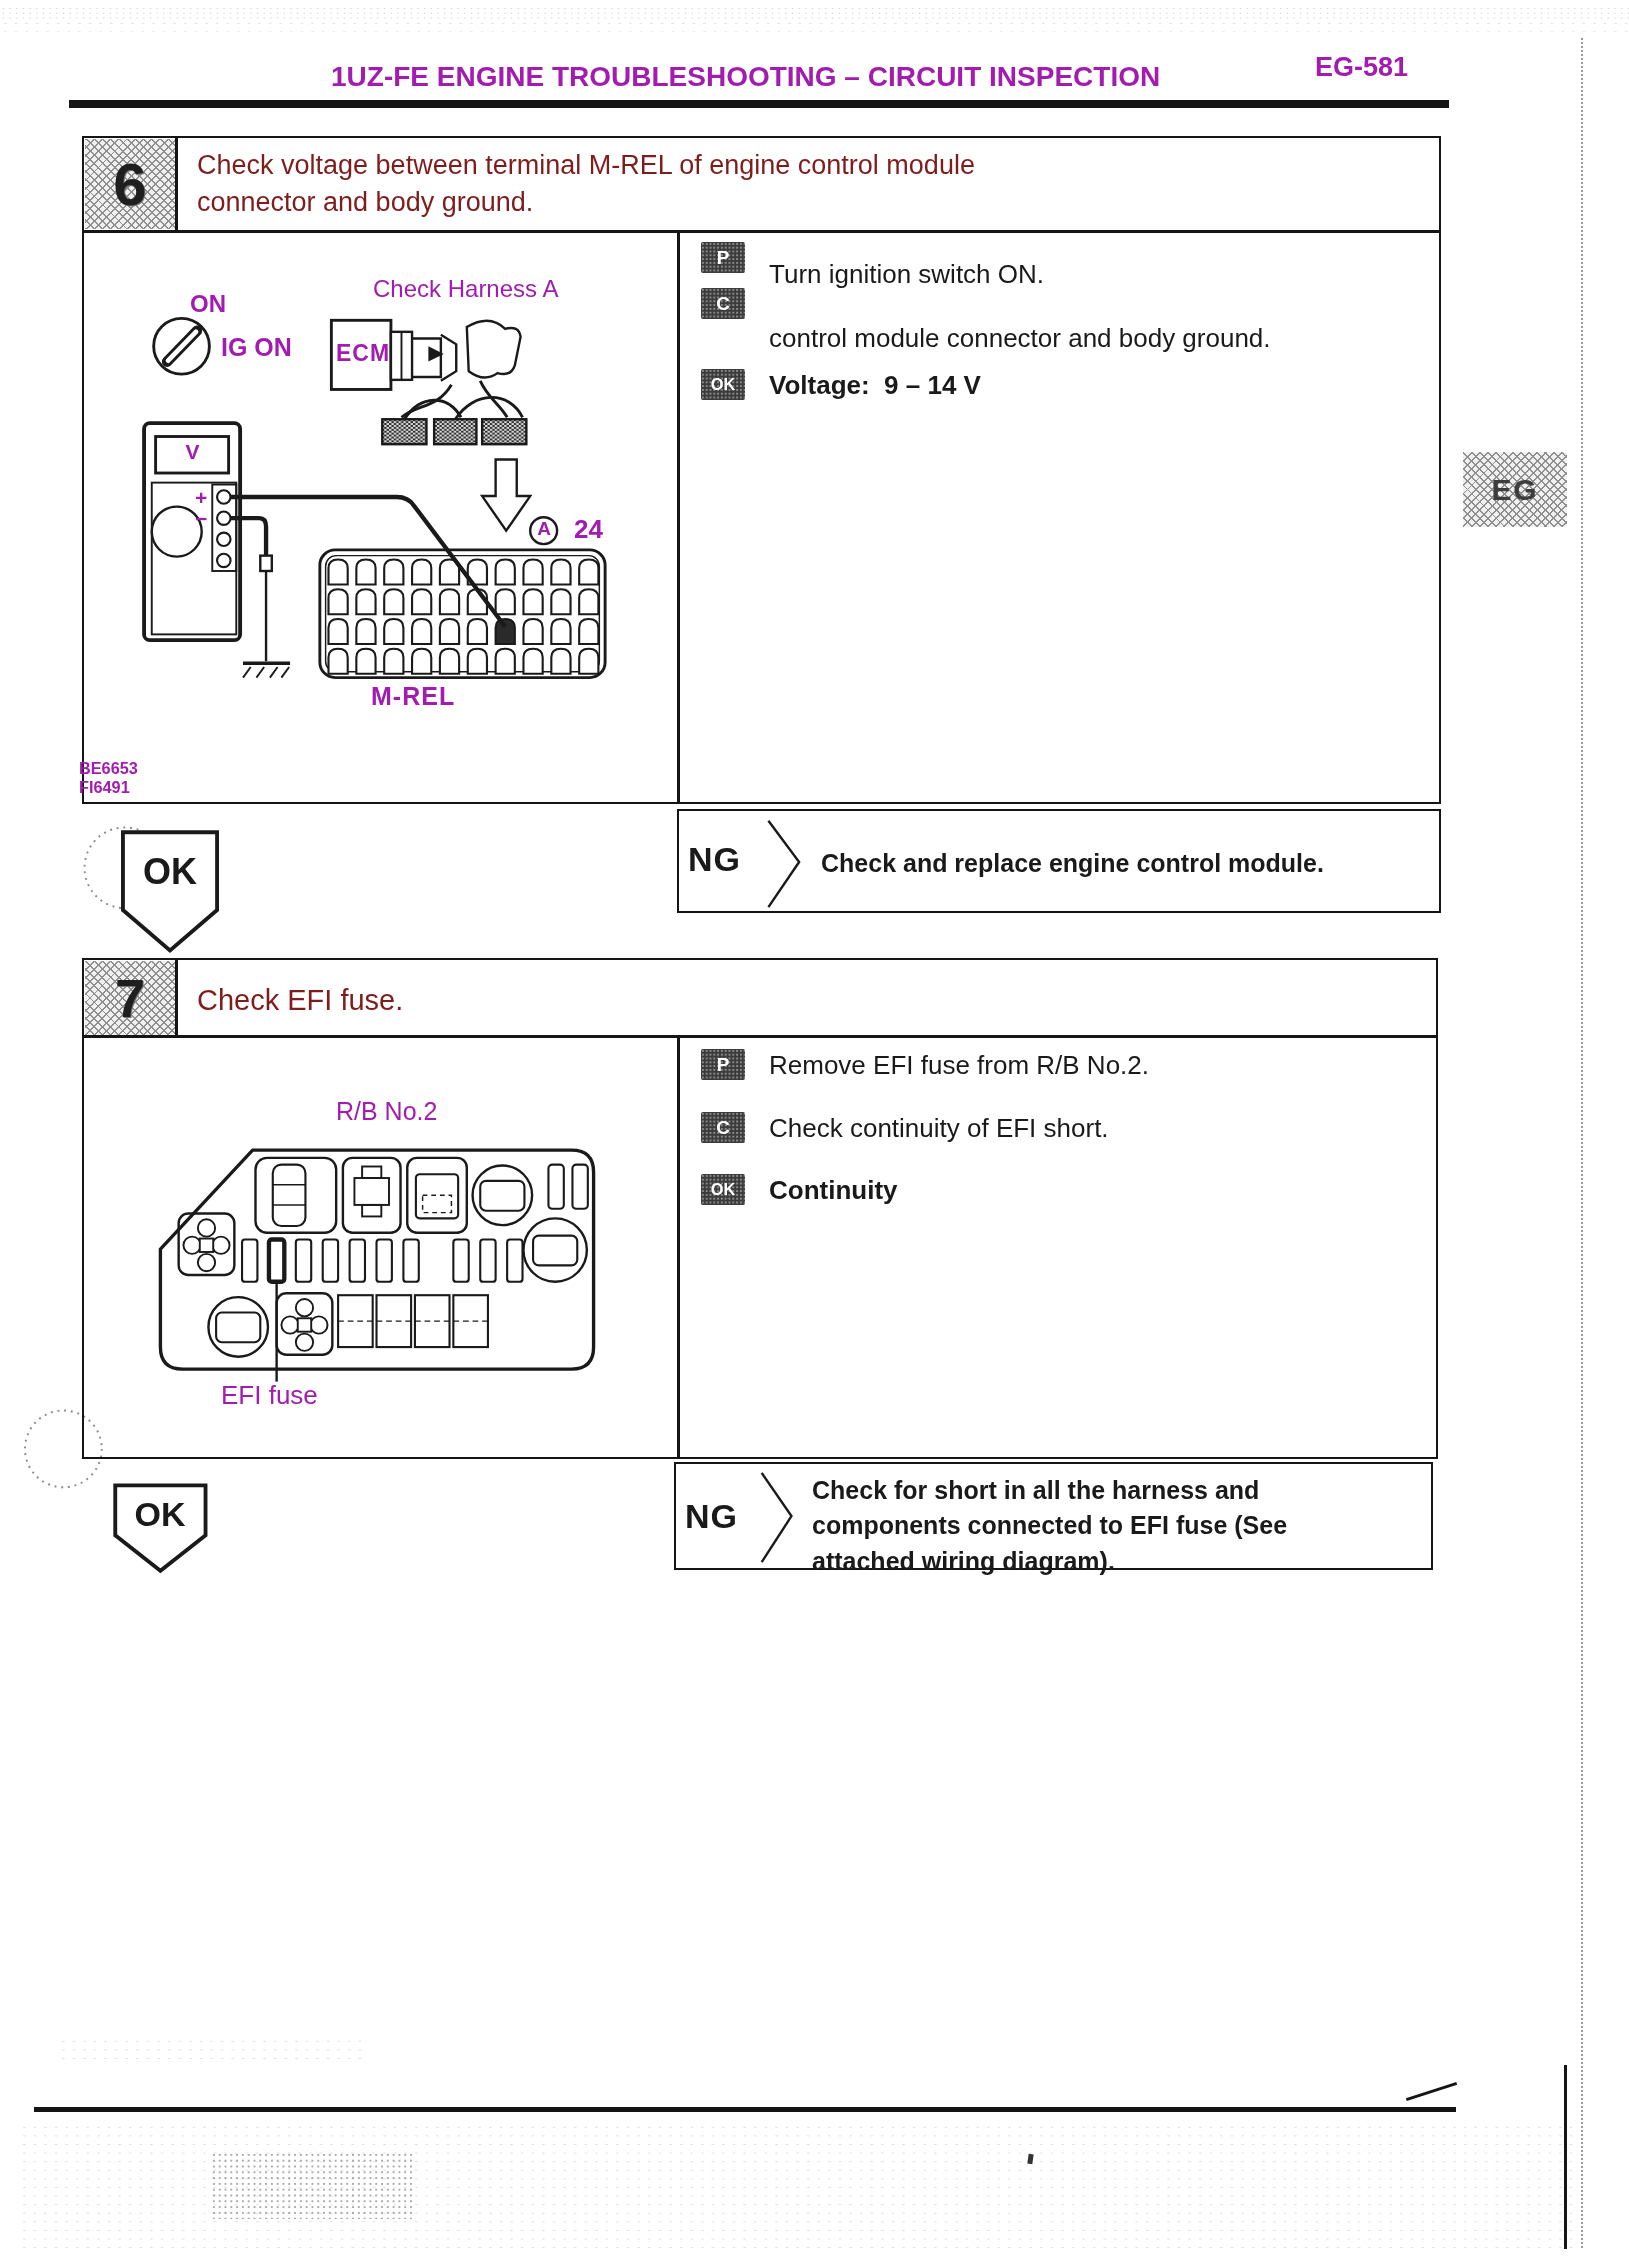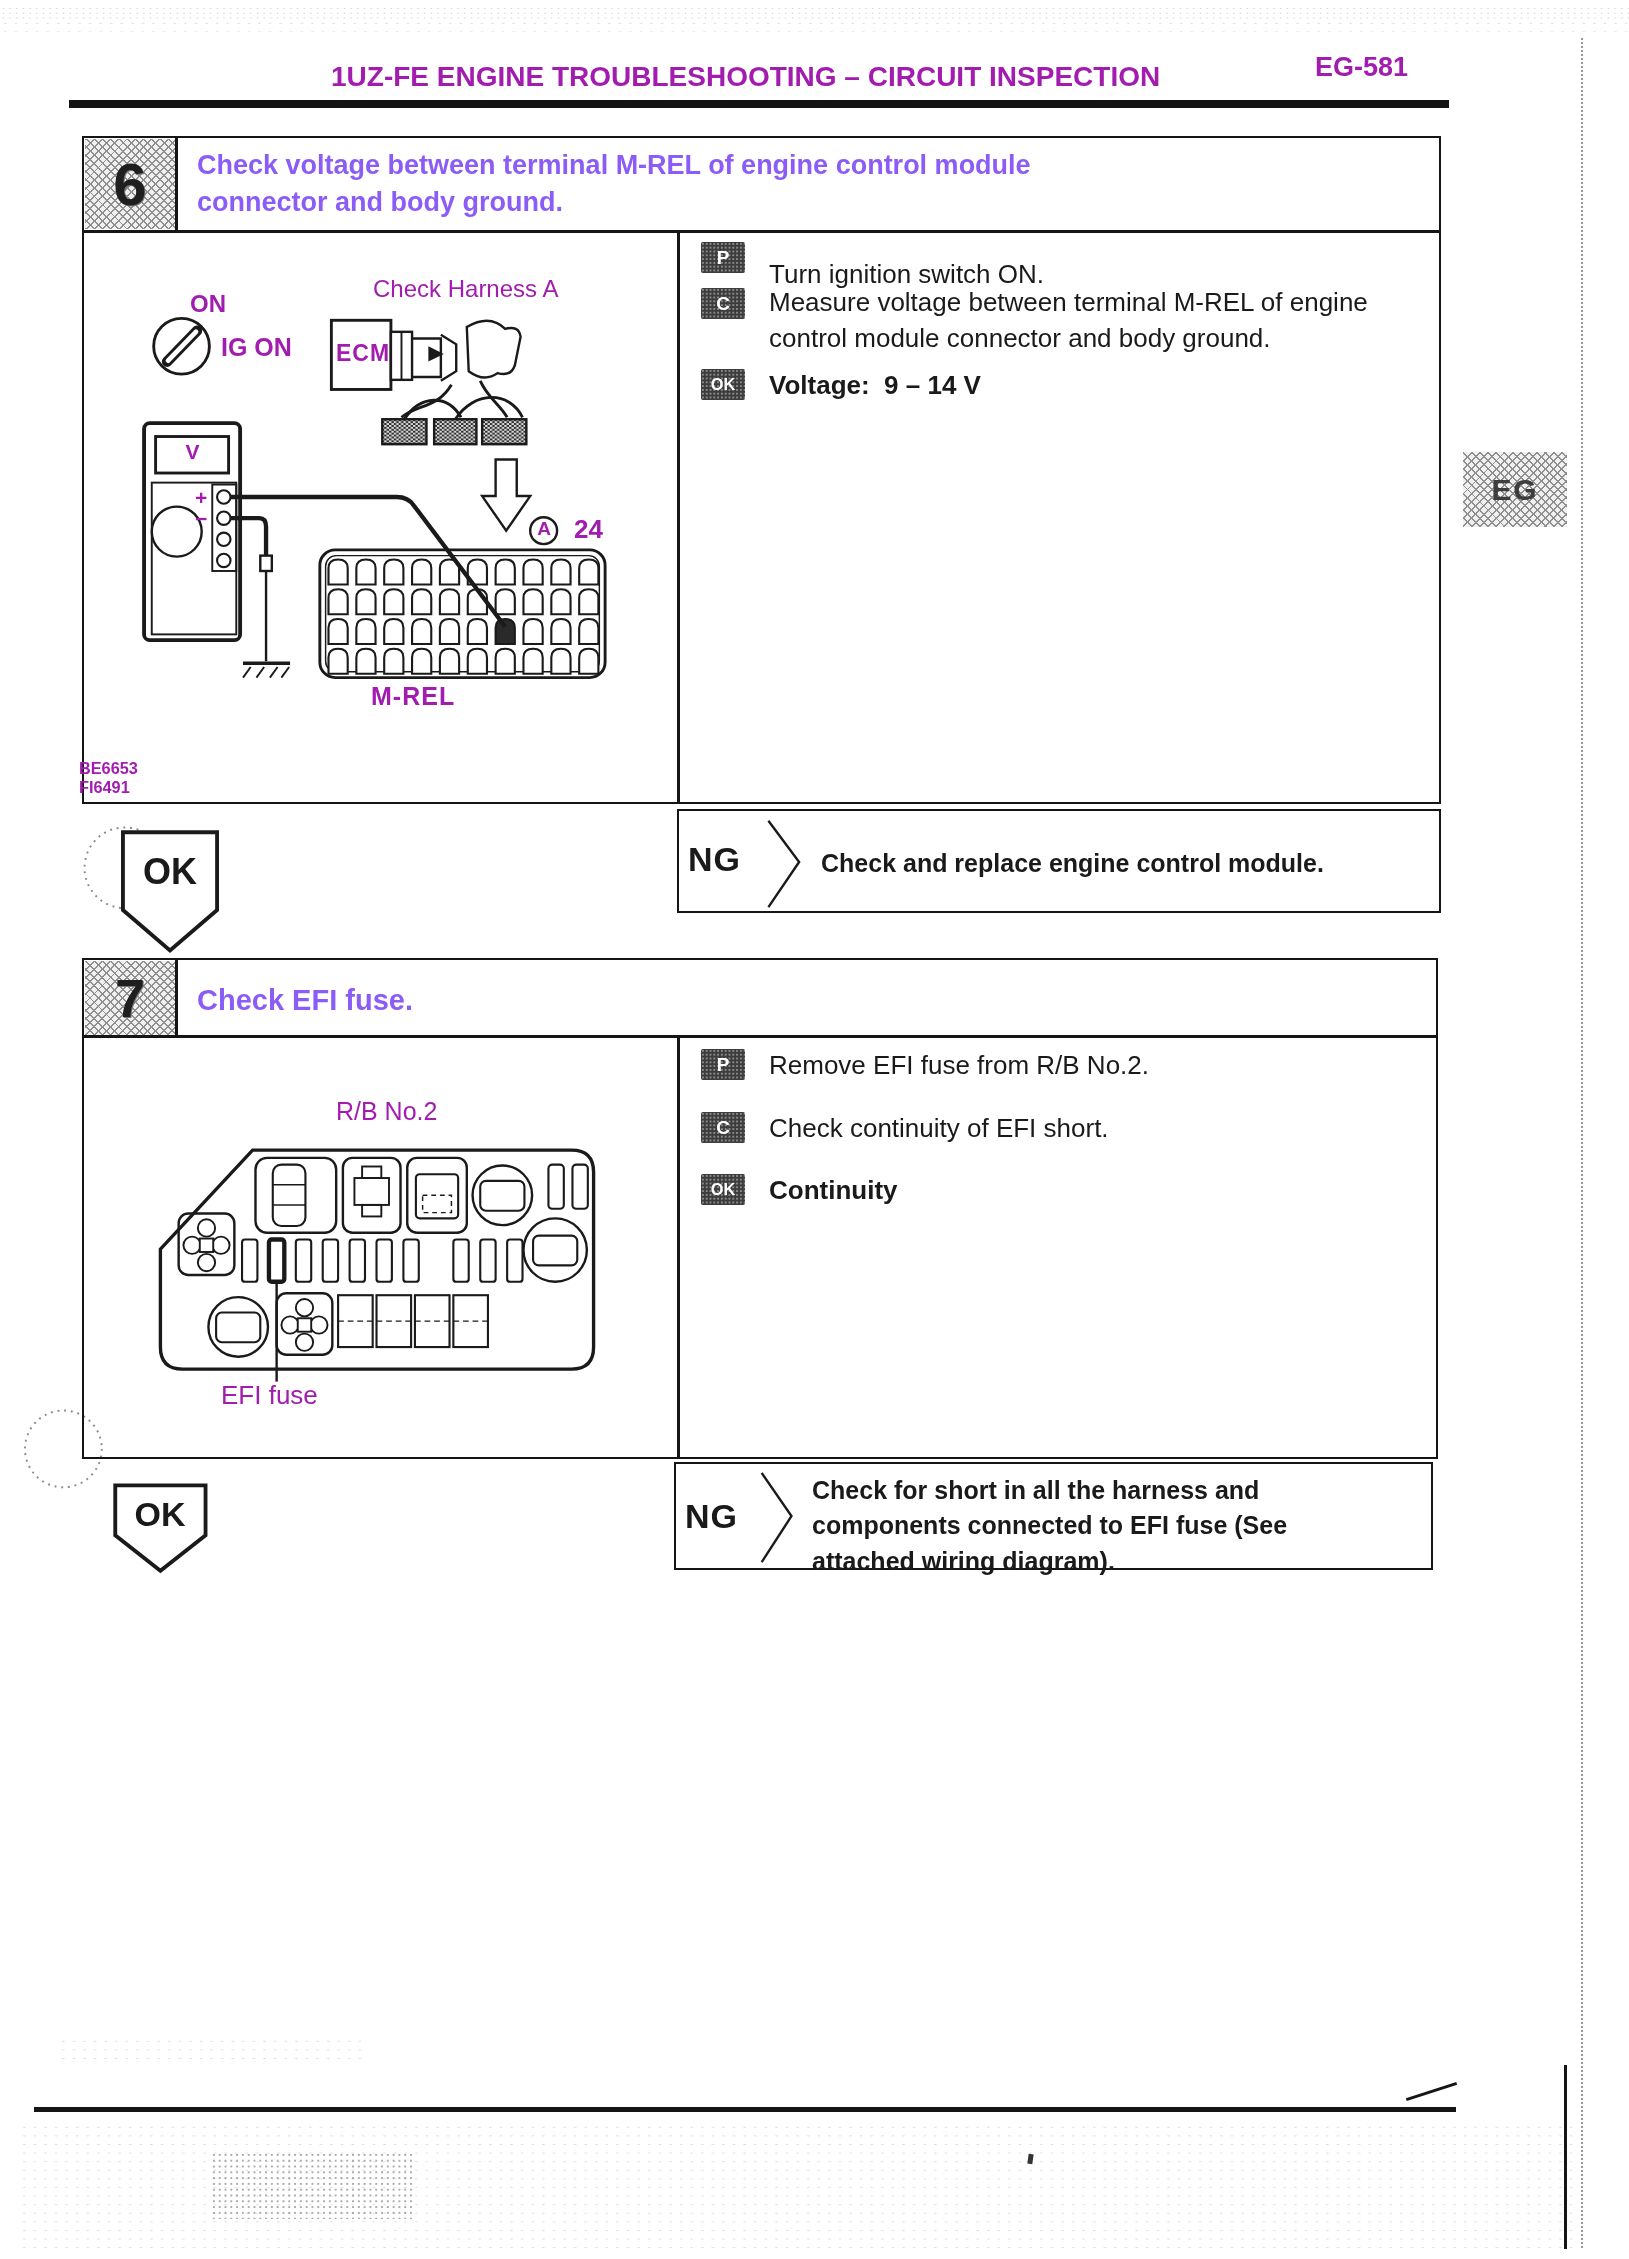--- a/index.html
+++ b/index.html
@@ -14,21 +14,21 @@
   .hatch{
     background-color:#f0f0f0;
     background-image:
       repeating-linear-gradient(45deg,#8f8f8f 0 1.4px,transparent 1.4px 5.8px),
       repeating-linear-gradient(135deg,#8f8f8f 0 1.4px,transparent 1.4px 5.8px);
   }
   .stepnum{
     position:absolute;display:flex;align-items:center;justify-content:center;
     font-weight:700;font-size:60px;color:#1f1f1f;text-shadow:1px 1px 0 #777;
   }
-  .steptitle{position:absolute;font-weight:700;font-size:27px;line-height:37px;color:#8b5cf6;}
+  .steptitle{position:absolute;font-weight:400;font-size:27px;line-height:37px;color:#7f1d1d;}
   .pcicon{
     position:absolute;width:44px;height:31px;border-radius:1.9px;
     background-color:#3c3c3c;
     background-image:radial-gradient(#8a8a8a 1px,transparent 1.3px);
     background-size:3.8px 3.8px;
     color:#ffffff;font-weight:700;font-size:19px;letter-spacing:0px;
     display:flex;align-items:center;justify-content:center;
   }
   .ins-line{position:absolute;font-size:26px;line-height:36px;white-space:pre;}
   .bold{font-weight:700;}
@@ -264,21 +264,20 @@
   <div class="lbl" style="left:371px;top:682px;font-size:25px;font-weight:700;letter-spacing:1px;">M-REL</div>
   <div class="lbl" style="left:156px;top:440px;width:73px;text-align:center;font-size:21px;font-weight:700;">V</div>
   <div class="lbl" style="left:195px;top:486px;font-size:21px;font-weight:700;">+</div>
   <div class="lbl" style="left:195px;top:507px;font-size:21px;font-weight:700;">−</div>
   <div class="lbl" style="left:79px;top:759px;font-size:16.3px;font-weight:700;">BE6653</div>
   <div class="lbl" style="left:79px;top:778px;font-size:16.3px;font-weight:700;">FI6491</div>
 
   <div class="pcicon" style="left:701px;top:242px;">P</div>
   <div class="ins-line" style="left:769px;top:240px;margin-top:16px;">Turn ignition switch ON.</div>
   <div class="pcicon" style="left:701px;top:288px;">C</div>
-  <div class="ins-line" style="left:769px;top:284px;">Measure voltage between terminal M-REL of engine</div>
   <div class="ins-line" style="left:769px;top:320px;">control module connector and body ground.</div>
   <div class="pcicon" style="left:701px;top:369px;font-size:16.3px;">OK</div>
   <div class="ins-line bold" style="left:769px;top:367px;">Voltage:  9 – 14 V</div>
 
   <div class="okbadge" style="left:123px;top:851px;width:94px;">OK</div>
   <div class="boxframe" style="left:677px;top:809px;width:764px;height:104px;"></div>
   <div class="nglabel" style="left:688px;top:840px;">NG</div>
   <div class="ngtext" style="left:821px;top:845px;">Check and replace engine control module.</div>
 
   <div class="boxframe" style="left:82px;top:958px;width:1356px;height:501px;"></div>

